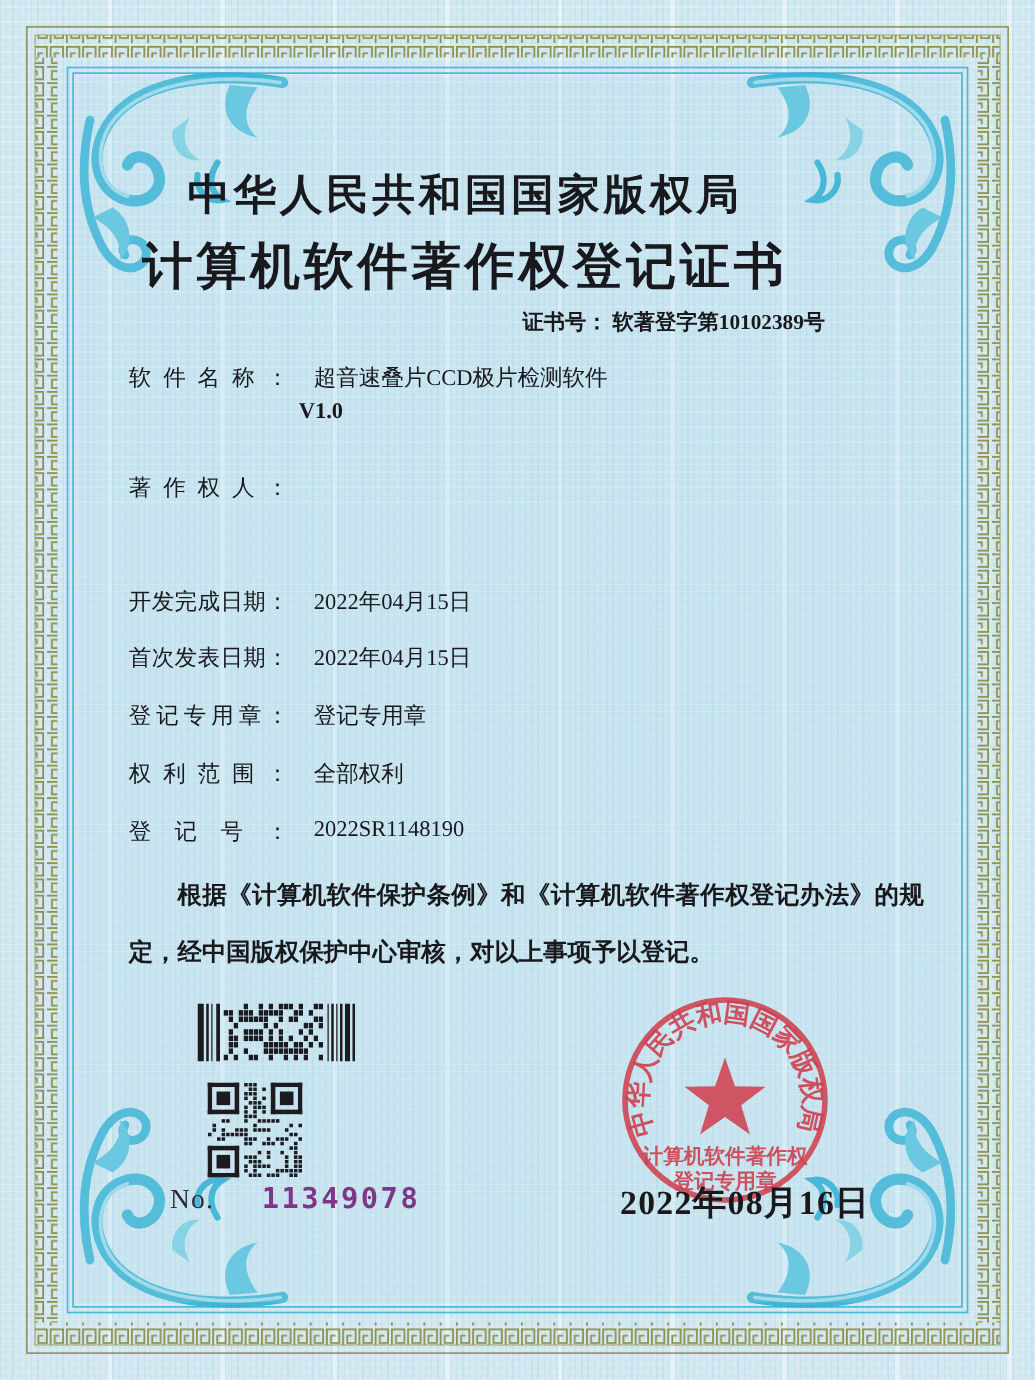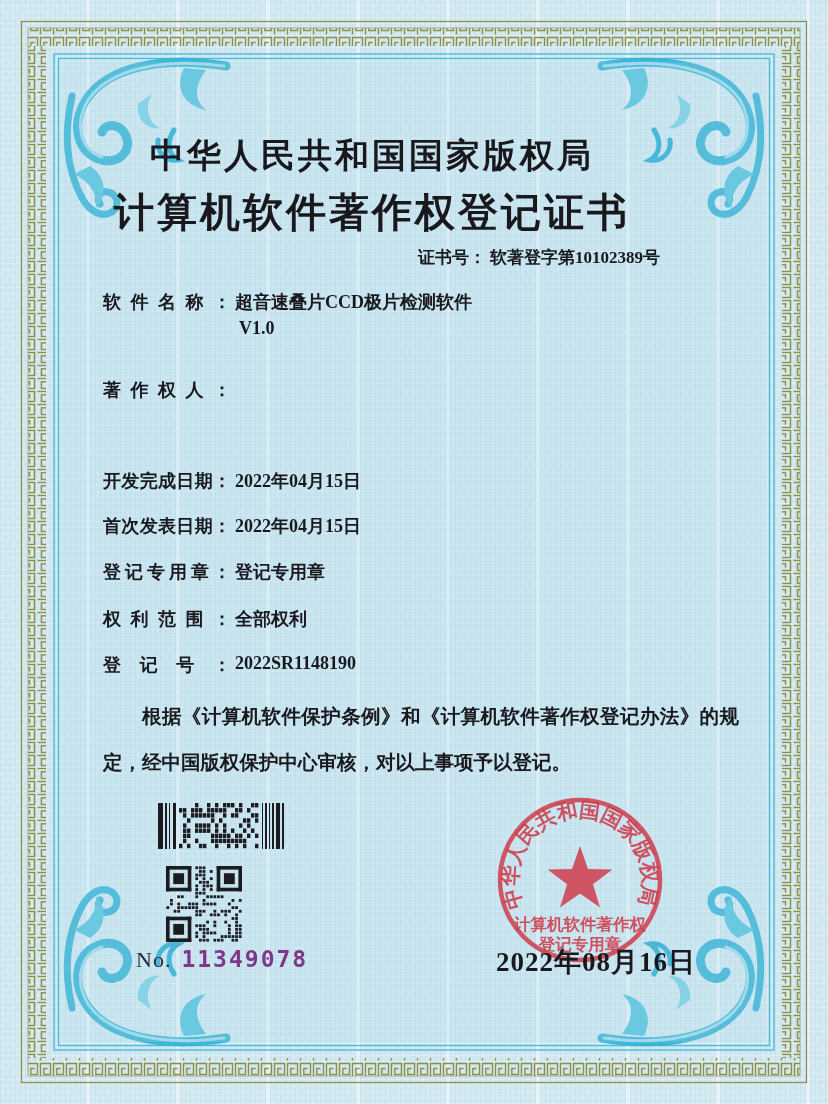--- a/index.html
+++ b/index.html
@@ -18,30 +18,30 @@
     background:rgba(164,212,234,0.22);pointer-events:none;}
   .frame-svg{position:absolute;left:0;top:0;}
   .content{position:absolute;left:0;top:0;width:744px;height:1104px;color:#18181d;}
   .authority{position:absolute;left:0;top:133px;width:100%;text-align:center;
     font-size:34px;font-weight:700;letter-spacing:3px;}
   .cert-title{position:absolute;left:0;top:185px;width:100%;text-align:center;
     font-size:40px;font-weight:700;letter-spacing:3px;}
   .cert-no-line{position:absolute;top:246px;right:84px;font-size:17px;font-weight:700;}
   .cert-no-line .num{margin-left:4px;}
   .field-row{position:absolute;left:103px;display:flex;align-items:flex-start;
-    font-size:18px;font-weight:700;white-space:nowrap;}
+    font-size:18px;font-weight:400;white-space:nowrap;}
   .flabel{display:inline-block;width:128px;text-align:justify;text-align-last:justify;
     flex:0 0 128px;}
-  .fvalue{margin-left:4px;}
+  .fvalue{margin-left:20px;}
   .fvalue2{position:absolute;left:239px;top:318px;font-size:18px;font-weight:700;}
   .statement{position:absolute;left:103px;top:694px;width:636px;font-size:19.5px;
     font-weight:700;line-height:46px;text-indent:2em;text-align:justify;}
   .barcode-box{position:absolute;left:158px;top:802px;}
   .qr-box{position:absolute;left:166px;top:866px;}
-  .serial{position:absolute;left:136px;top:946px;display:flex;align-items:baseline;}
+  .serial{position:absolute;left:136px;top:946px;display:flex;align-items:baseline;gap:28px;}
   .serial .prefix{font-size:22px;color:#2c2c38;font-weight:400;letter-spacing:1px;}
   .serial .number{font-size:23px;color:#701a75;font-weight:700;margin-left:10px;
     font-family:"DejaVu Sans Mono","Liberation Mono",monospace;letter-spacing:2px;opacity:.85;}
   .seal-box{position:absolute;left:487px;top:787px;width:186px;height:186px;}
   .issue-date{position:absolute;left:496px;top:944px;font-size:27px;font-weight:700;
     letter-spacing:1px;}
 </style>
 </head>
 <body>
 

